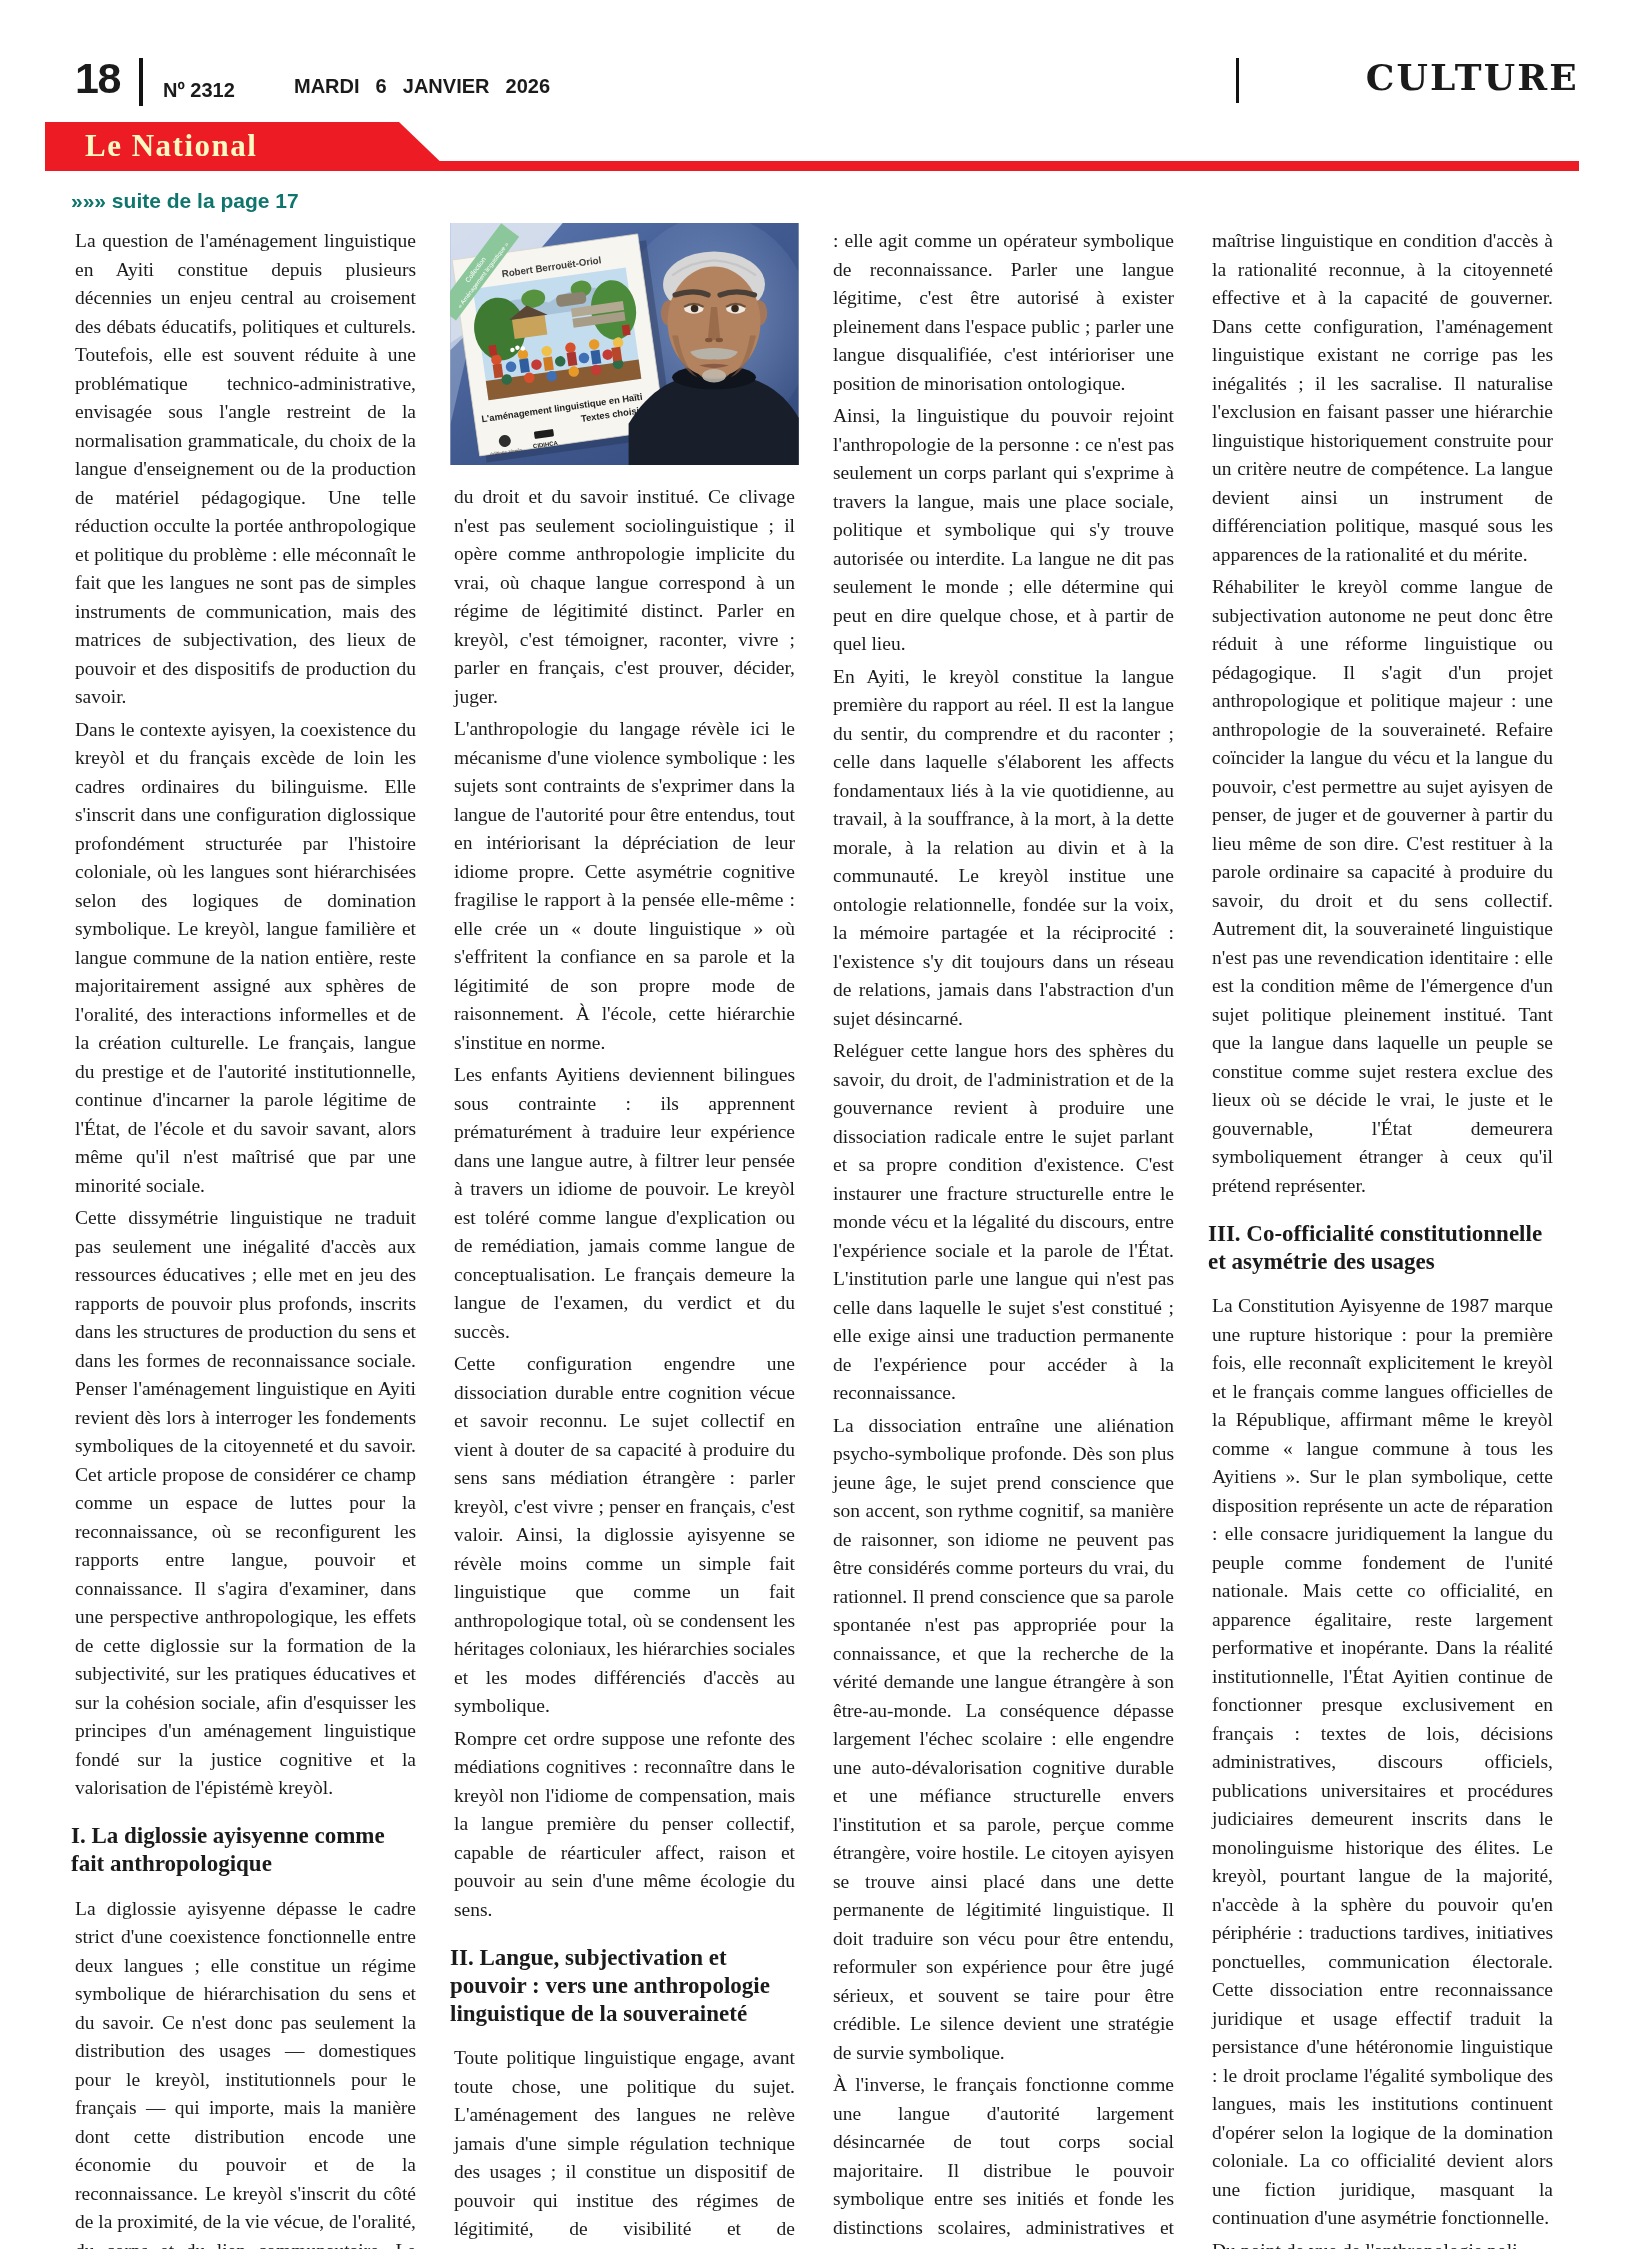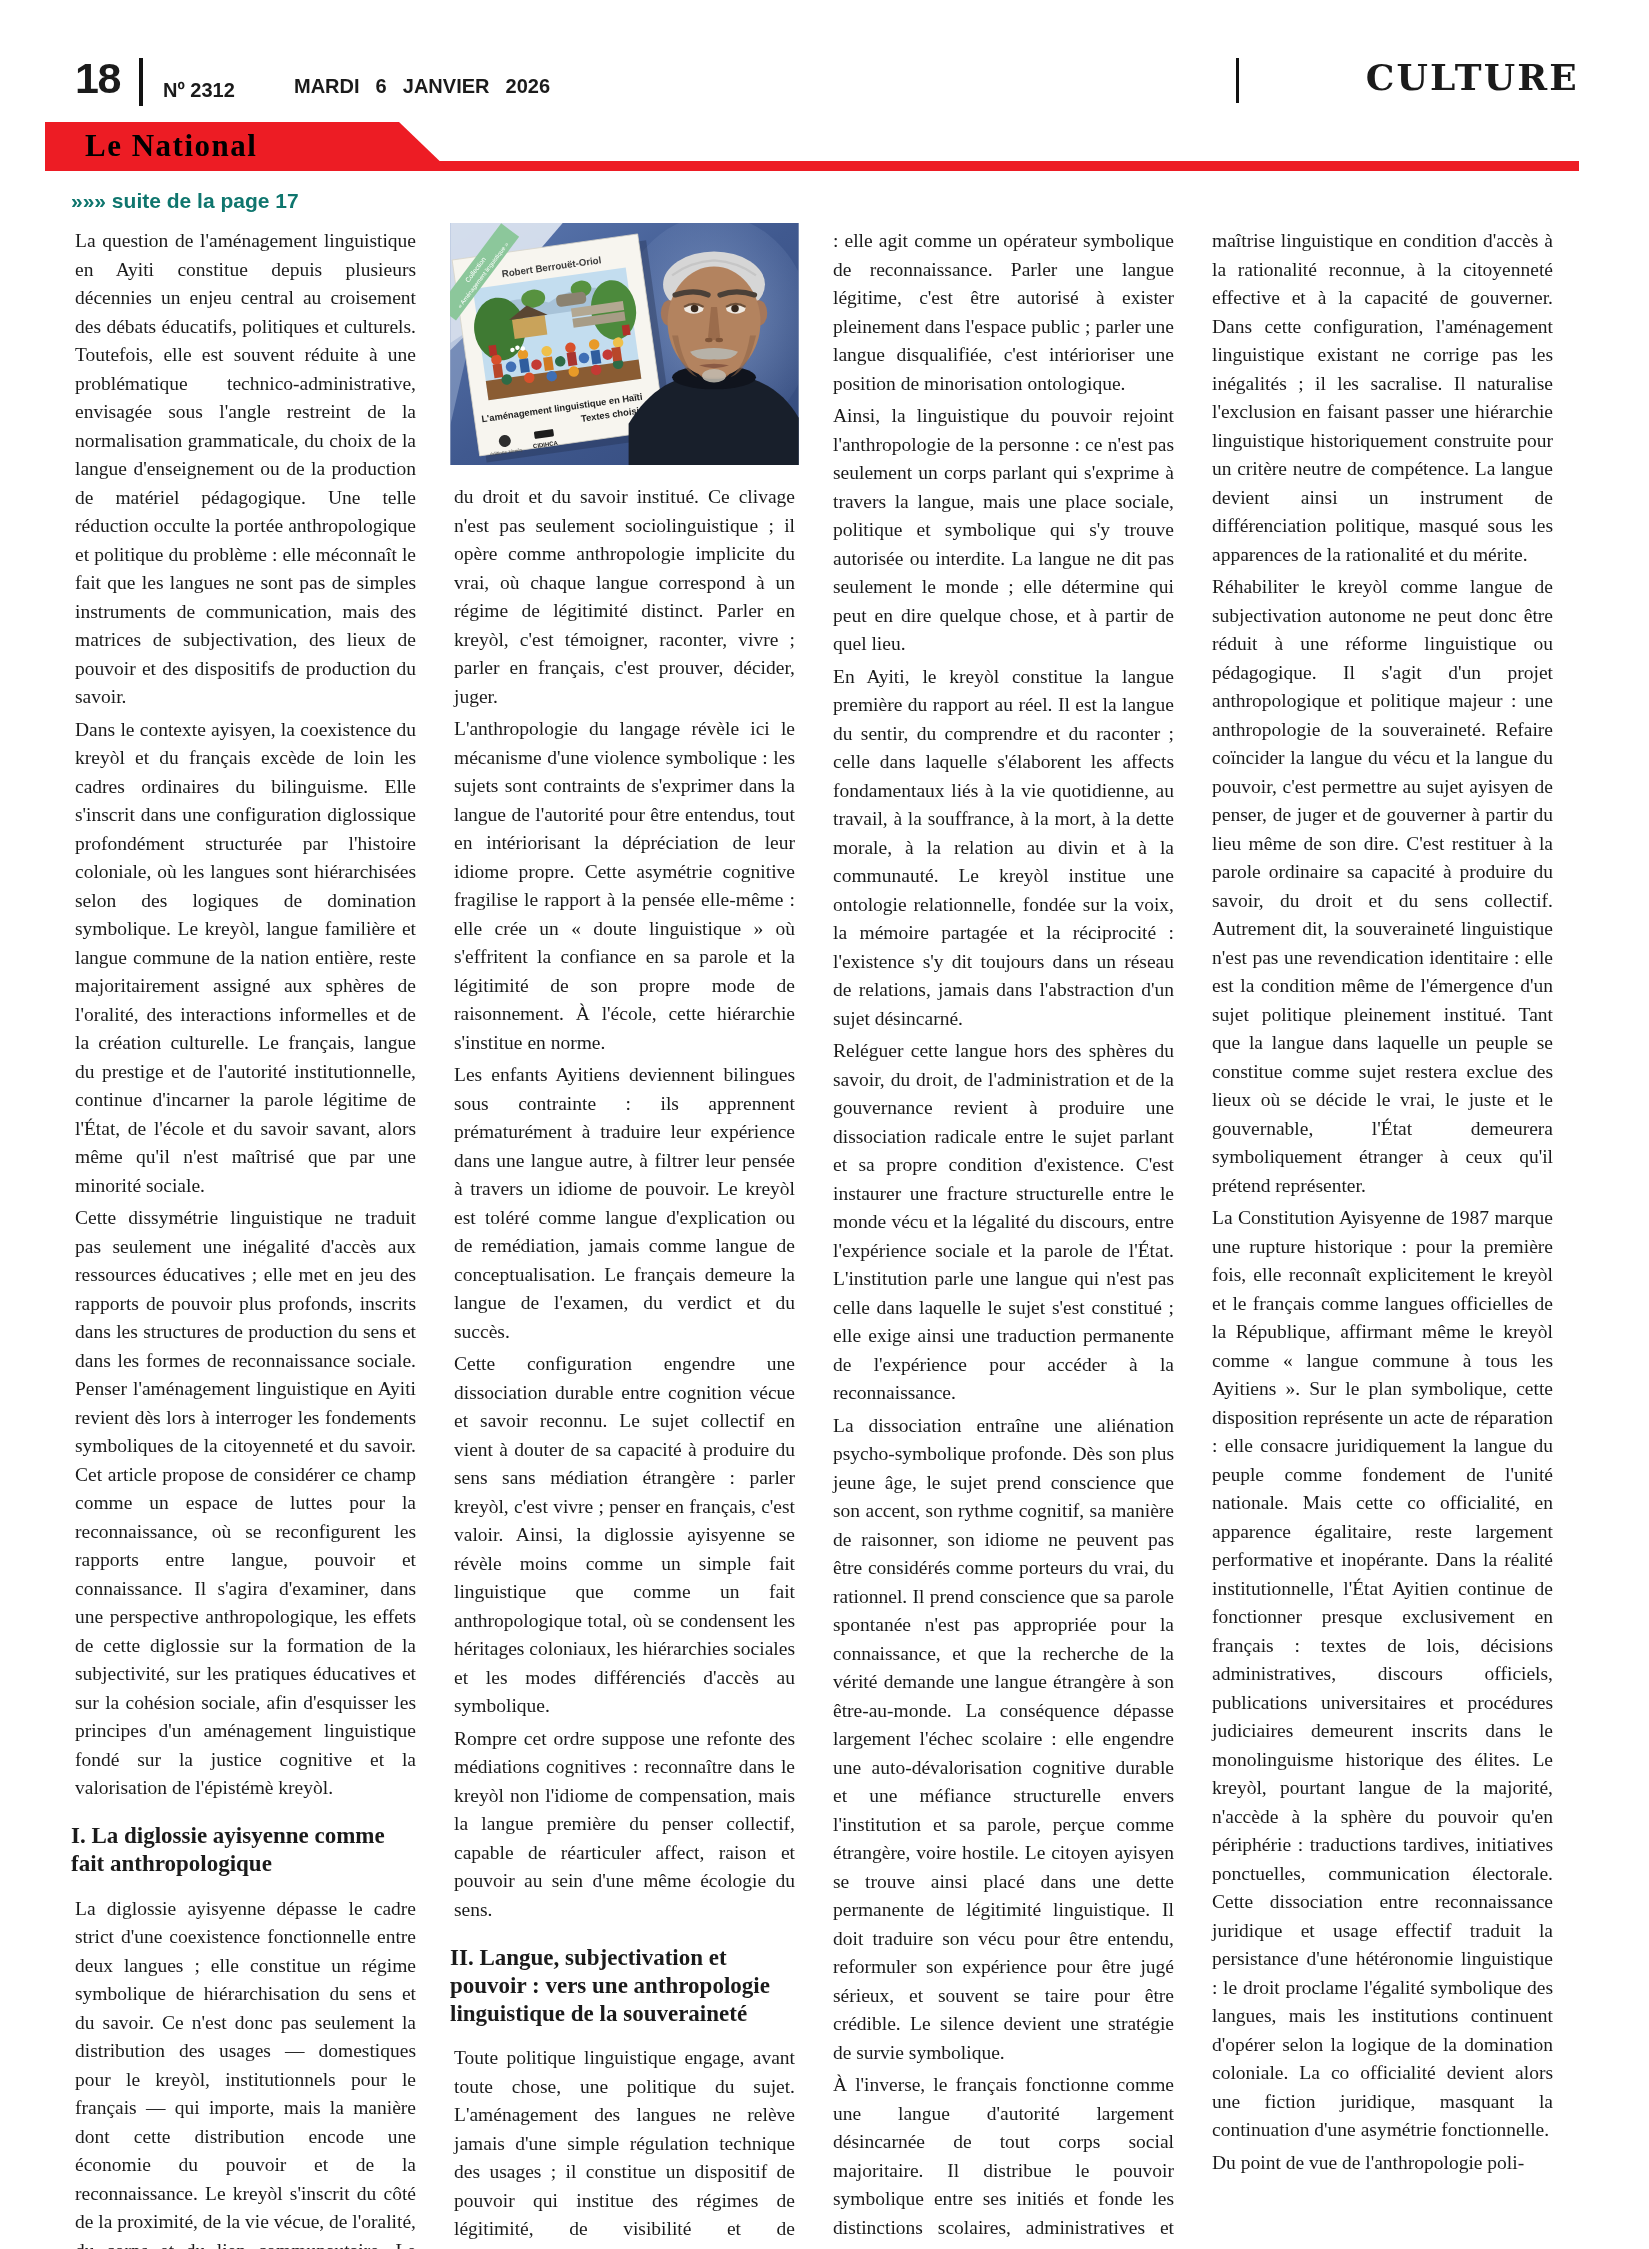--- a/index.html
+++ b/index.html
@@ -11,21 +11,21 @@
   
   .pagenum { position:absolute; left:75px; top:54px; font-family:"Liberation Sans",sans-serif; font-weight:bold; font-size:43px; letter-spacing:-1.5px;text-align:right; }
   .pagenum-bar { position:absolute; left:139px; top:58px; width:3.7px; height:48px; background:#121212; }
   .issue { position:absolute; left:163px; top:79px; font-family:"Liberation Sans",sans-serif; font-weight:bold; font-size:20px; }
   .date { position:absolute; left:294px; top:75px; font-family:"Liberation Sans",sans-serif; font-weight:bold; font-size:20px; word-spacing:10.5px; }
   .section-divider { position:absolute; left:1236px; top:58px; width:3px; height:45px; background:#121212; }
   .section-title { position:absolute; right:71px; top:49px; font-family:"DejaVu Serif",serif; font-weight:bold; font-size:36px; letter-spacing:2.2px;margin-top:7px; }
   .masthead-band { position:absolute; left:45px; top:122px; width:1534px; height:49px; }
   .masthead-strip { position:absolute; left:0; bottom:0; width:100%; height:9.7px; }
   .masthead-tab { position:absolute; left:0; top:0; width:405px; height:49px; clip-path:polygon(0 0, 354px 0, 405px 100%, 0 100%); }
-  .masthead-tab span { position:absolute; left:40px; top:6px; color:#000000; font-family:"Liberation Serif",serif; font-weight:bold; font-size:31px; letter-spacing:1.5px; }
+  .masthead-tab span { position:absolute; left:40px; top:6px; color:#fef9c3; font-family:"Liberation Serif",serif; font-weight:bold; font-size:31px; letter-spacing:1.5px; }
   
   .cols { position:absolute; left:71px; top:189px; width:1485px; display:flex; gap:30px; }
   .col { width:349px; flex:0 0 349px; }
   .col p { margin:4px; font-size:19.5px; line-height:28.5px; text-align:justify; hyphens:auto; -webkit-hyphens:auto; }
   .sec-h { font-size:23px; line-height:28px; font-weight:bold; margin:19.5px 0 16.5px 0; font-family:"Liberation Serif",serif; }
   .pad-top { padding-top:34px; }
   .suite-top { font-family:"Liberation Sans",sans-serif; font-weight:600; font-size:21px; height:34px; }
   
   .figure { width:349px; height:242px; margin-bottom:18px; }
   .figure svg { display:block; }
@@ -189,20 +189,21 @@
       <p>Ainsi, la linguistique du pouvoir rejoint l'anthropologie de la personne : ce n'est pas seulement un corps parlant qui s'exprime à travers la langue, mais une place sociale, politique et symbolique qui s'y trouve autorisée ou interdite. La langue ne dit pas seulement le monde ; elle détermine qui peut en dire quelque chose, et à partir de quel lieu.</p>
       <p>En Ayiti, le kreyòl constitue la langue première du rapport au réel. Il est la langue du sentir, du comprendre et du raconter ; celle dans laquelle s'élaborent les affects fondamentaux liés à la vie quotidienne, au travail, à la souffrance, à la mort, à la dette morale, à la relation au divin et à la communauté. Le kreyòl institue une ontologie relationnelle, fondée sur la voix, la mémoire partagée et la réciprocité : l'existence s'y dit toujours dans un réseau de relations, jamais dans l'abstraction d'un sujet désincarné.</p>
       <p>Reléguer cette langue hors des sphères du savoir, du droit, de l'administration et de la gouvernance revient à produire une dissociation radicale entre le sujet parlant et sa propre condition d'existence. C'est instaurer une fracture structurelle entre le monde vécu et la légalité du discours, entre l'expérience sociale et la parole de l'État. L'institution parle une langue qui n'est pas celle dans laquelle le sujet s'est constitué ; elle exige ainsi une traduction permanente de l'expérience pour accéder à la reconnaissance.</p>
       <p>La dissociation entraîne une aliénation psycho-symbolique profonde. Dès son plus jeune âge, le sujet prend conscience que son accent, son rythme cognitif, sa manière de raisonner, son idiome ne peuvent pas être considérés comme porteurs du vrai, du rationnel. Il prend conscience que sa parole spontanée n'est pas appropriée pour la connaissance, et que la recherche de la vérité demande une langue étrangère à son être-au-monde. La conséquence dépasse largement l'échec scolaire : elle engendre une auto-dévalorisation cognitive durable et une méfiance structurelle envers l'institution et sa parole, perçue comme étrangère, voire hostile. Le citoyen ayisyen se trouve ainsi placé dans une dette permanente de légitimité linguistique. Il doit traduire son vécu pour être entendu, reformuler son expérience pour être jugé sérieux, et souvent se taire pour être crédible. Le silence devient une stratégie de survie symbolique.</p>
       <p>À l'inverse, le français fonctionne comme une langue d'autorité largement désincarnée de tout corps social majoritaire. Il distribue le pouvoir symbolique entre ses initiés et fonde les distinctions scolaires, administratives et politiques. Langue d'élite, il opère comme un filtre social : il ne sélectionne pas seulement des compétences, mais des appartenances. Il transforme la</p>
     </section>
 
     <section class="col pad-top">
       <p>maîtrise linguistique en condition d'accès à la rationalité reconnue, à la citoyenneté effective et à la capacité de gouverner. Dans cette configuration, l'aménagement linguistique existant ne corrige pas les inégalités ; il les sacralise. Il naturalise l'exclusion en faisant passer une hiérarchie linguistique historiquement construite pour un critère neutre de compétence. La langue devient ainsi un instrument de différenciation politique, masqué sous les apparences de la rationalité et du mérite.</p>
       <p>Réhabiliter le kreyòl comme langue de subjectivation autonome ne peut donc être réduit à une réforme linguistique ou pédagogique. Il s'agit d'un projet anthropologique et politique majeur : une anthropologie de la souveraineté. Refaire coïncider la langue du vécu et la langue du pouvoir, c'est permettre au sujet ayisyen de penser, de juger et de gouverner à partir du lieu même de son dire. C'est restituer à la parole ordinaire sa capacité à produire du savoir, du droit et du sens collectif. Autrement dit, la souveraineté linguistique n'est pas une revendication identitaire : elle est la condition même de l'émergence d'un sujet politique pleinement institué. Tant que la langue dans laquelle un peuple se constitue comme sujet restera exclue des lieux où se décide le vrai, le juste et le gouvernable, l'État demeurera symboliquement étranger à ceux qu'il prétend représenter.</p>
+      <h3 class="sec-h">III. Co-officialité constitutionnelle et asymétrie des usages</h3>
       <p>La Constitution Ayisyenne de 1987 marque une rupture historique : pour la première fois, elle reconnaît explicitement le kreyòl et le français comme langues officielles de la République, affirmant même le kreyòl comme « langue commune à tous les Ayitiens ». Sur le plan symbolique, cette disposition représente un acte de réparation : elle consacre juridiquement la langue du peuple comme fondement de l'unité nationale. Mais cette co officialité, en apparence égalitaire, reste largement performative et inopérante. Dans la réalité institutionnelle, l'État Ayitien continue de fonctionner presque exclusivement en français : textes de lois, décisions administratives, discours officiels, publications universitaires et procédures judiciaires demeurent inscrits dans le monolinguisme historique des élites. Le kreyòl, pourtant langue de la majorité, n'accède à la sphère du pouvoir qu'en périphérie : traductions tardives, initiatives ponctuelles, communication électorale. Cette dissociation entre reconnaissance juridique et usage effectif traduit la persistance d'une hétéronomie linguistique : le droit proclame l'égalité symbolique des langues, mais les institutions continuent d'opérer selon la logique de la domination coloniale. La co officialité devient alors une fiction juridique, masquant la continuation d'une asymétrie fonctionnelle.</p>
       <p>Du point de vue de l'anthropologie poli-</p>
 
     </section>
 
   </main>
 </div>
 
 
 </body></html>

